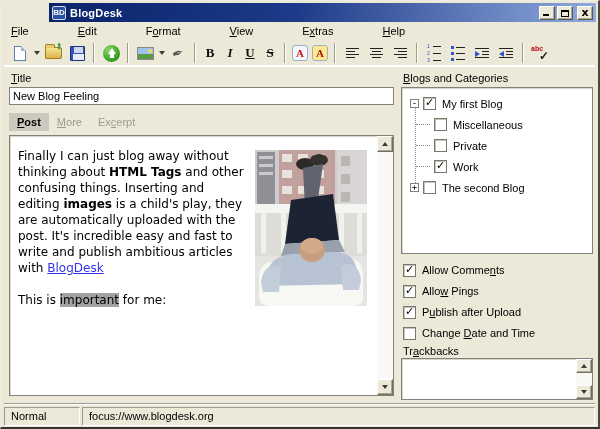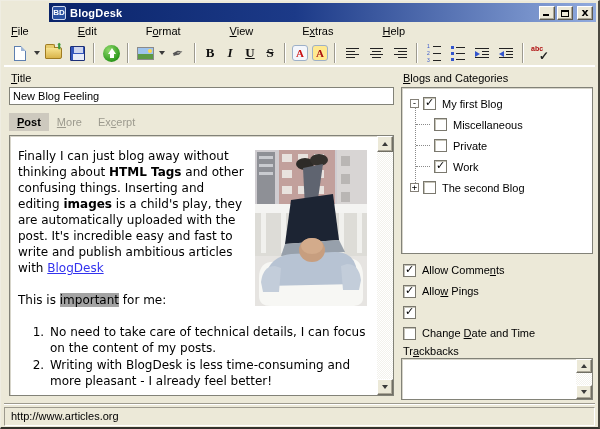--- a/index.html
+++ b/index.html
@@ -364,24 +364,20 @@
         <polygon points="30,94 84,90 90,102 26,106" fill="#97a0ab"></polygon>
         <path d="M4,128 Q4,110 22,112 L92,108 Q108,108 108,126 L108,148 Q108,156 96,156 L16,156 Q4,156 4,146 Z" fill="#f7f7f4"></path>
         <path d="M10,126 Q16,106 36,104 L80,102 Q100,102 102,122 L102,134 L10,136 Z" fill="#b7c3d3"></path>
         <path d="M6,132 Q8,116 20,116 L26,118 L24,142 L8,142 Z" fill="#c3cdda"></path>
         <path d="M106,130 Q104,114 92,114 L86,116 L88,140 L104,140 Z" fill="#c3cdda"></path>
         <ellipse cx="57" cy="100" rx="13" ry="12" fill="#c79e7f"></ellipse>
         <ellipse cx="57" cy="96" rx="11" ry="8" fill="#d3ab8b"></ellipse>
       </svg>
       <div class="para1"><span>Finally I can just blog away without thinking about </span><span class="bold">HTML Tags</span><span> and other confusing things. Inserting and editing </span><span class="bold">images</span><span> is a child's play, they are automatically uploaded with the post. It's incredible easy and fast to write and publish ambitious articles with </span><a class="link" href="#">BlogDesk</a></div>
       <div class="para2"><span>This is </span><span class="hl">important</span><span> for me:</span></div>
-      <ol>
-          <li>No need to take care of technical details, I can focus on the content of my posts.</li>
-          <li>Writing with BlogDesk is less time-consuming and more pleasant - I already feel better!</li>
-        </ol>
     </div>
     <div class="vscroll">
       <span class="sbtn up">
           <span class="tri-up"></span>
         </span>
       <span class="sbtn down">
           <span class="tri-down"></span>
         </span>
     </div>
   </div>
@@ -419,20 +415,21 @@
       <div class="opt-row">
         <span class="checkbox checked"></span>
         <span>Allow Comme<u>n</u>ts</span>
       </div>
       <div class="opt-row">
         <span class="checkbox checked"></span>
         <span>Allo<u>w</u> Pings</span>
       </div>
       <div class="opt-row">
         <span class="checkbox checked"></span>
+        <span>P<u>u</u>blish after Upload</span>
       </div>
       <div class="opt-row">
         <span class="checkbox"></span>
         <span>Change <u>D</u>ate and Time</span>
       </div>
     </div>
 
   <div class="lbl" style="left:402px; top:344px;">Tr<u>a</u>ckbacks</div>
   <div class="tb-box sunken">
     <div class="vscroll">
@@ -440,16 +437,17 @@
           <span class="tri-up"></span>
         </span>
       <span class="sbtn down">
           <span class="tri-down"></span>
         </span>
     </div>
   </div>
 
   <div class="groove"></div>
   <div class="statusbar">
-    <span class="status-cell second">http://www.articles.org</span>
+    <span class="status-cell first">Normal</span>
+    <span class="status-cell second">focus://www.blogdesk.org</span>
   </div>
 
 </div>
 
 </body></html>

